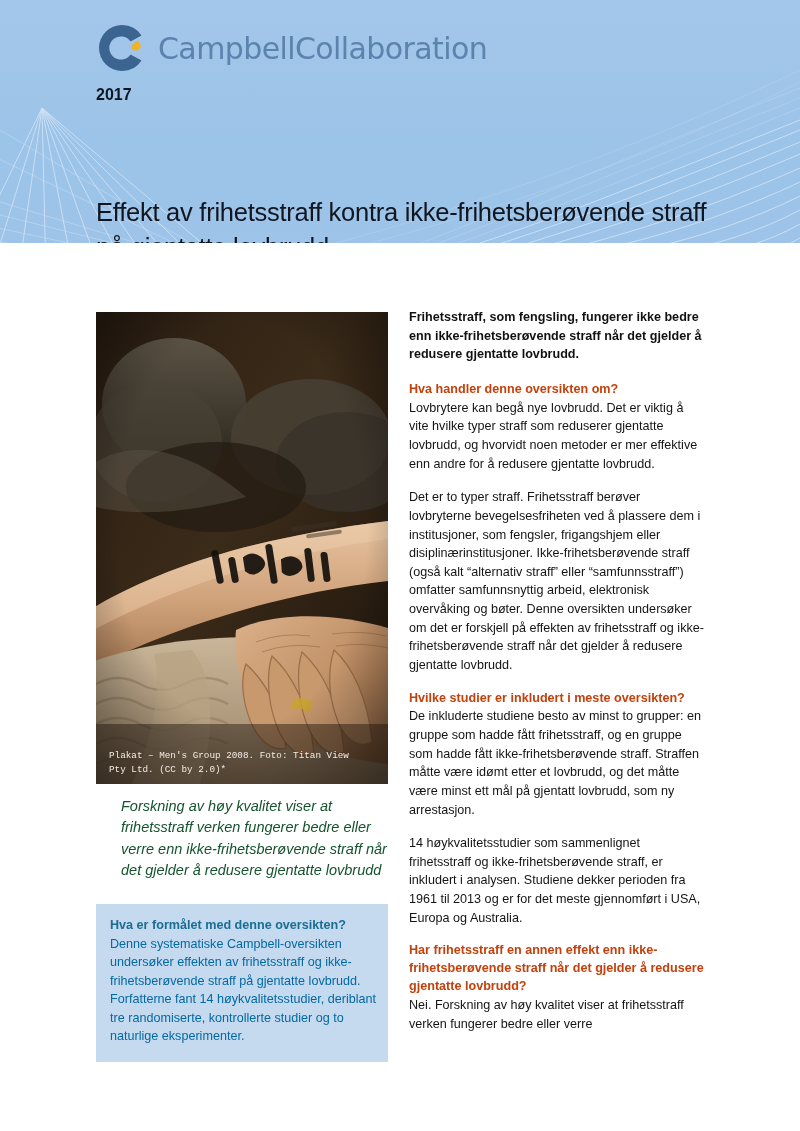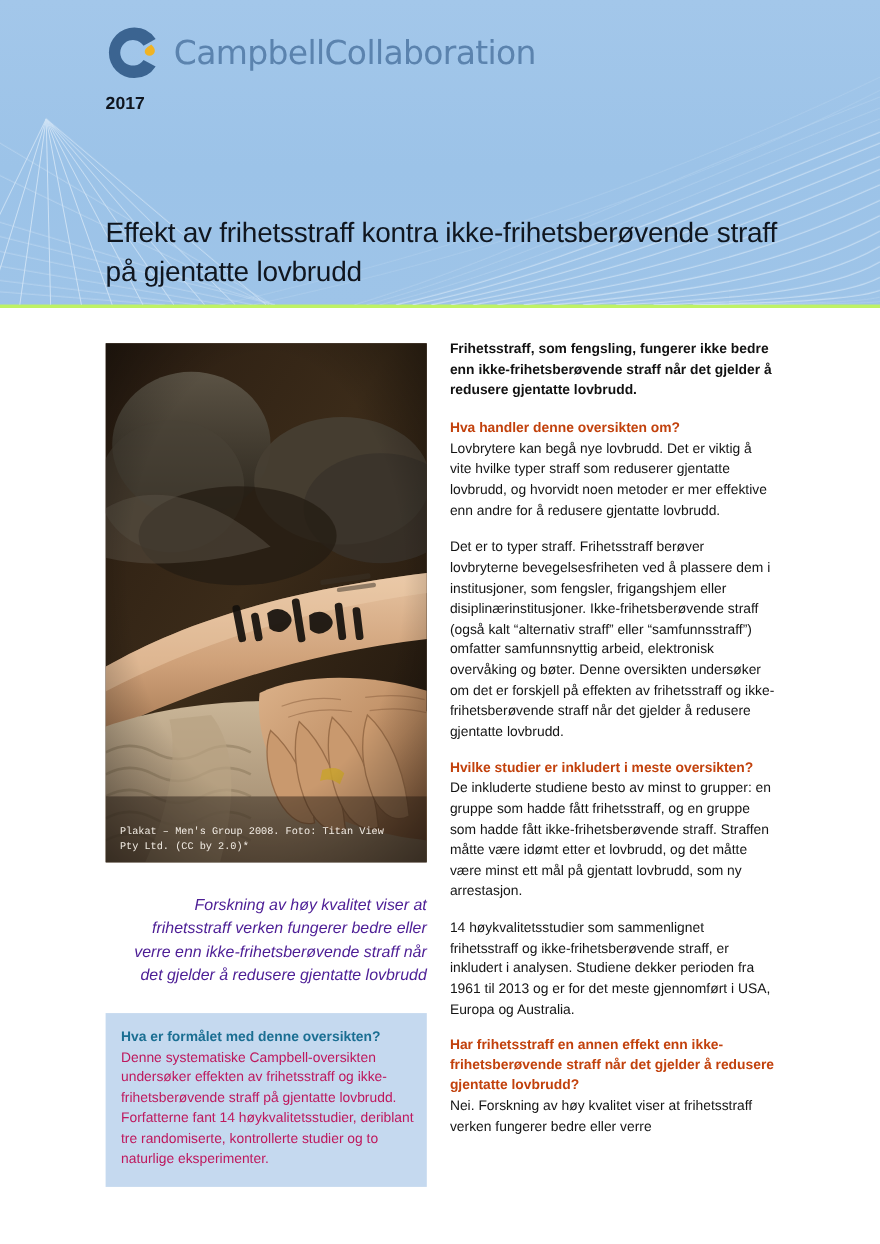--- a/index.html
+++ b/index.html
@@ -11,22 +11,22 @@
     font-family: "Liberation Sans", sans-serif;
     color: #1a1a1a;
     overflow: hidden;
     position: relative;
   }
 
   
   .header {
     position: absolute;
     left: 0; top: 0;
-    width: 800px; height: 280px;
-    background: #bef264;
+    width: 800px; height: 243px;
+    background: #fef9c3;
     overflow: hidden;
   }
   .header-bg {
     position: absolute;
     left: 0; top: 0;
     width: 800px; height: 277px;
     pointer-events: none;
   }
 
   .logo-row {
@@ -111,49 +111,48 @@
     left: 13px; bottom: 8px;
     width: 262px;
     font-size: 9.3px;
     line-height: 1.45;
     color: #f2ece4;
     font-family: Liberation Mono, monospace;
   }
 
   
   .pullquote {
-    margin-top: 29px;
+    margin-top: 12px;
     padding-left: 25px;
     font-size: 14.5px;
     line-height: 1.48;
     font-style: italic;
-    color: #4c1d95;
+    color: #14532d;
     font-family: "Liberation Sans", sans-serif;
-    text-align: right;
   }
 
   
   .infobox {
     margin-top: 22px;
     width: 292px;
     background: #c5d9ef;
     padding: 13px 0 16px 14px;
   }
   .infobox h3 {
     margin: 0 0 1px 0;
     font-size: 12.6px;
     font-weight: bold;
     color: #1a6e92;
     line-height: 1.35;
   }
   .infobox p {
     margin: 0;
     font-size: 12.6px;
     line-height: 1.47;
-    color: #be185d;
+    color: #0369a1;
   }
 
   
   .lede {
     margin: 0 0 17px 0;
     font-size: 12.6px;
     line-height: 1.48;
     font-weight: bold;
     color: #111111;
   }

